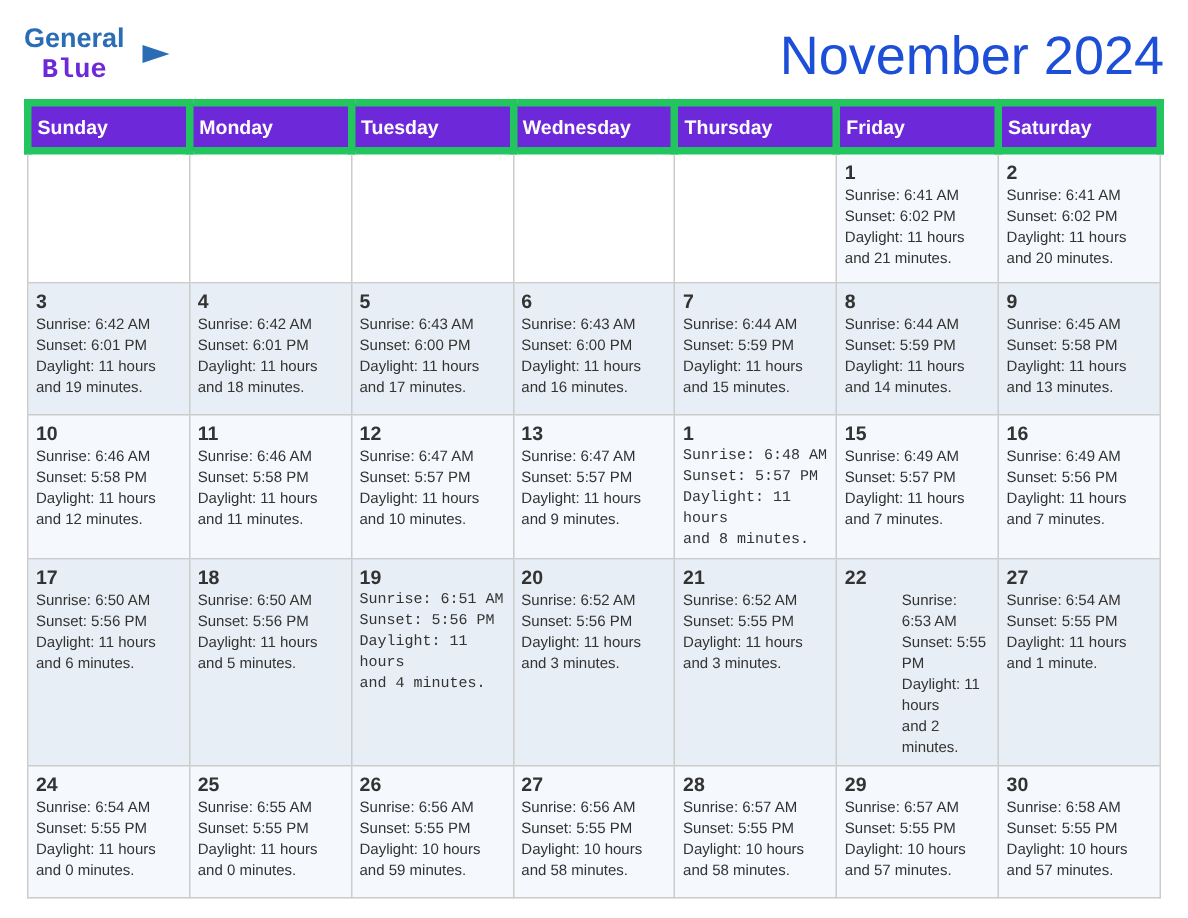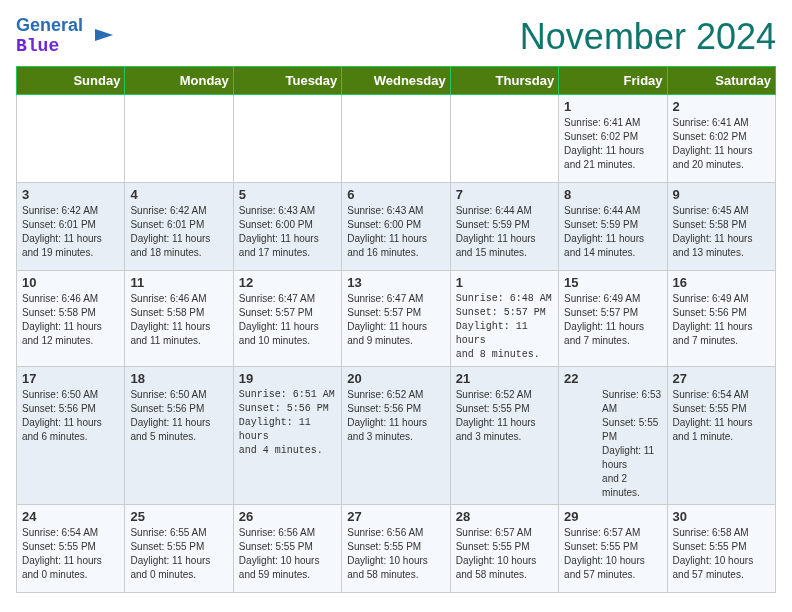--- a/index.html
+++ b/index.html
@@ -12,20 +12,21 @@
     }
     .header {
       display: flex;
       justify-content: space-between;
       align-items: flex-start;
       margin-bottom: 8px;
     }
     .logo {
       display: flex;
       align-items: center;
+      text-align: center;
     }
     .logo-text {
       font-size: 18px;
       font-weight: bold;
       color: #333;
       line-height: 1.1;
     }
     .logo-text span {
       color: #2a6db5;
     }
@@ -33,39 +34,39 @@
       width: 30px;
       height: 30px;
       margin-left: 2px;
     }
     .title-block {
       text-align: right;
     }
     .month-title {
       font-size: 36px;
       font-weight: normal;
-      color: #0f766e;
+      color: #1d4ed8;
     }
     .subtitle {
       font-size: 16px;
       color: #555;
     }
     table {
       width: 100%;
       border-collapse: collapse;
       table-layout: fixed;
     }
     thead tr th {
-      background-color: #4d7c0f;
+      background-color: #6d28d9;
       color: #fff;
       font-size: 13px;
       font-weight: bold;
       padding: 6px 4px;
-      text-align: right;
-      border: 1px solid #22c55e;
+      text-align: left;
+      border: 5px solid #22c55e;
     }
     tbody tr td {
       vertical-align: top;
       border: 1px solid #ccc;
       padding: 4px 5px;
       font-size: 10.5px;
       color: #333;
       background: #fff;
       height: 88px;
     }

